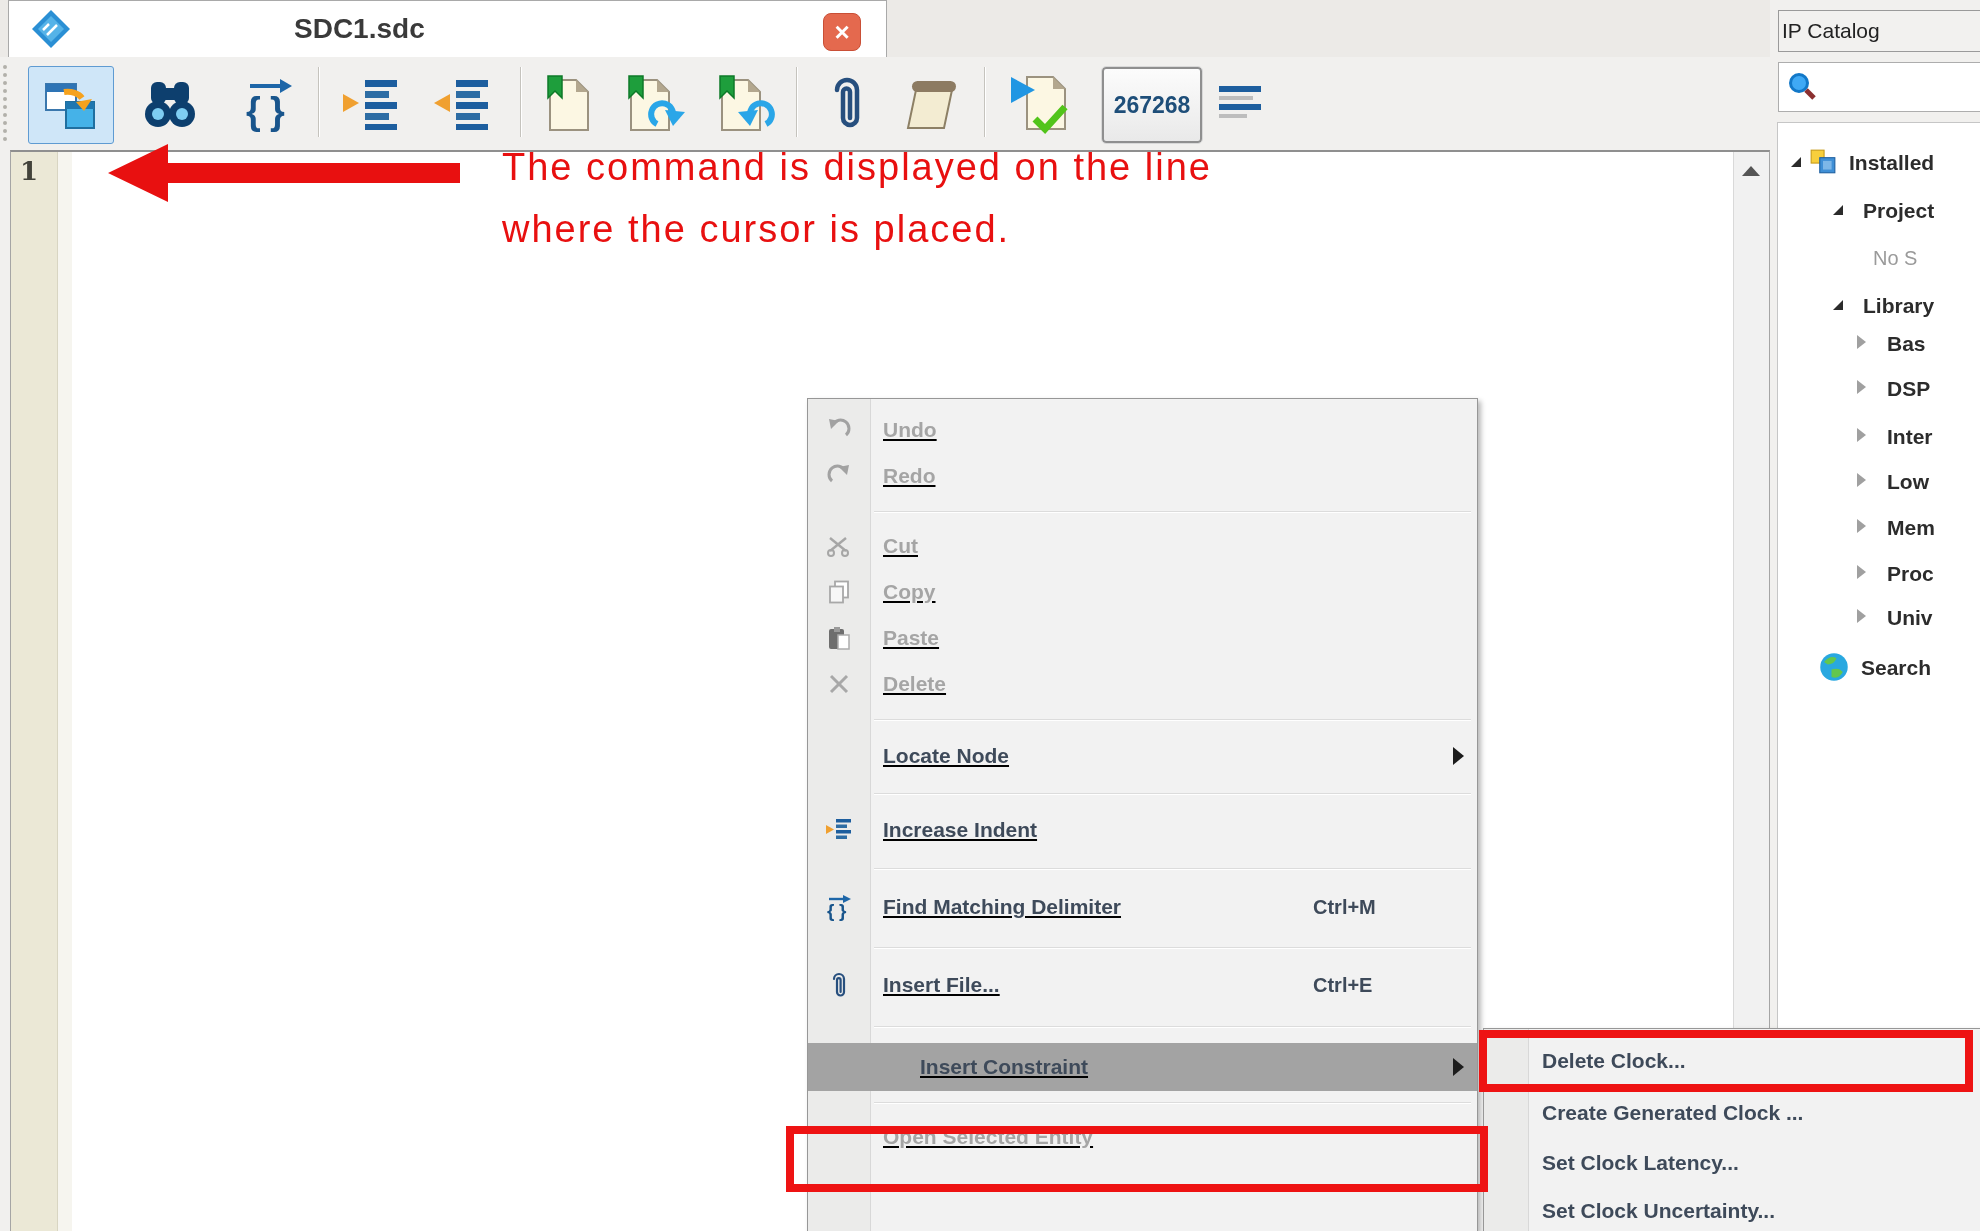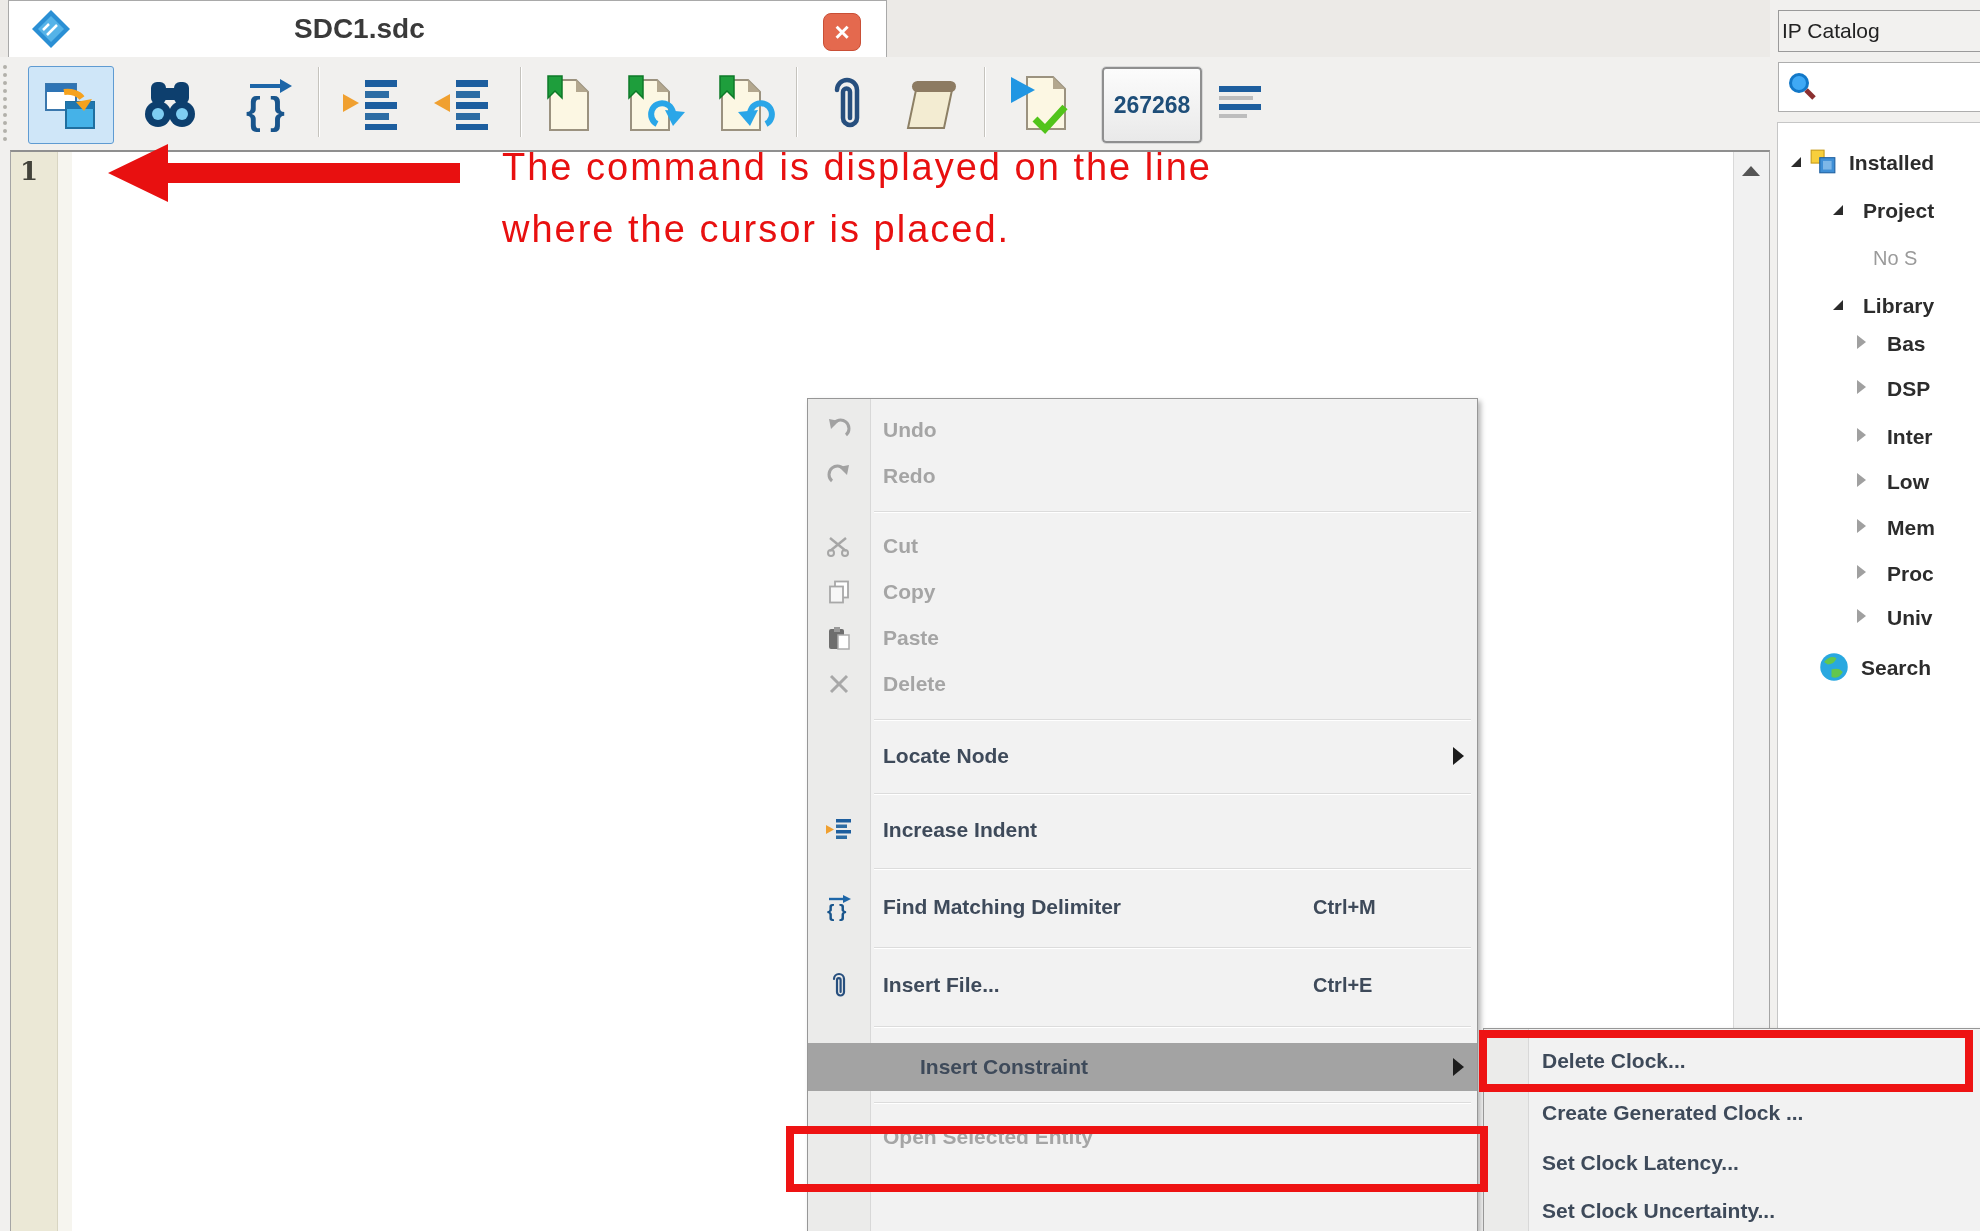--- a/index.html
+++ b/index.html
@@ -39,21 +39,21 @@
        border-left:9px solid transparent;border-right:9px solid transparent;border-bottom:10px solid #555555;}
   
   #annot-arrow{position:absolute;left:104px;top:140px;z-index:30;}
   #annot-text{position:absolute;left:462px;top:136px;z-index:30;color:#e81010;
        font-size:38px;letter-spacing:2px;line-height:62px;white-space:nowrap;margin-left:40px;}
   
   #ctx-menu{position:absolute;left:807px;top:398px;width:669px;height:860px;background:#f2f2f2;
        border:1px solid #979797;box-shadow:3px 3px 5px rgba(0,0,0,0.28);z-index:40;}
   #ctx-strip{position:absolute;left:0;top:0;bottom:0;width:62px;background:#ebebea;border-right:1px solid #d8d8d8;}
   #ctx-items{position:absolute;left:0;top:0;right:0;padding-top:8px;}
-  .mrow{position:relative;display:flex;align-items:center;}
+  .mrow{position:relative;display:flex;align-items:center;text-decoration:underline;}
   .mic{width:62px;flex:0 0 62px;display:flex;align-items:center;justify-content:center;}
   .mlabel{font-size:21px;font-weight:bold;color:#3e4a5a;padding-left:13px;}
   .mrow.disabled .mlabel{color:#a5a5a5;}
   .mshort{position:absolute;left:505px;font-size:20px;font-weight:bold;color:#3e4a5a;}
   .marrow{position:absolute;right:13px;width:0;height:0;
        border-top:9px solid transparent;border-bottom:9px solid transparent;border-left:11px solid #1c1c1c;}
   .msep{position:relative;}
   .msep::after{content:"";position:absolute;left:66px;right:6px;top:50%;height:1px;background:#dcdcdc;box-shadow:0 1px 0 #ffffff;}
   .mrow.highlight{background:#a3a3a3;padding-left:37px;}
   

